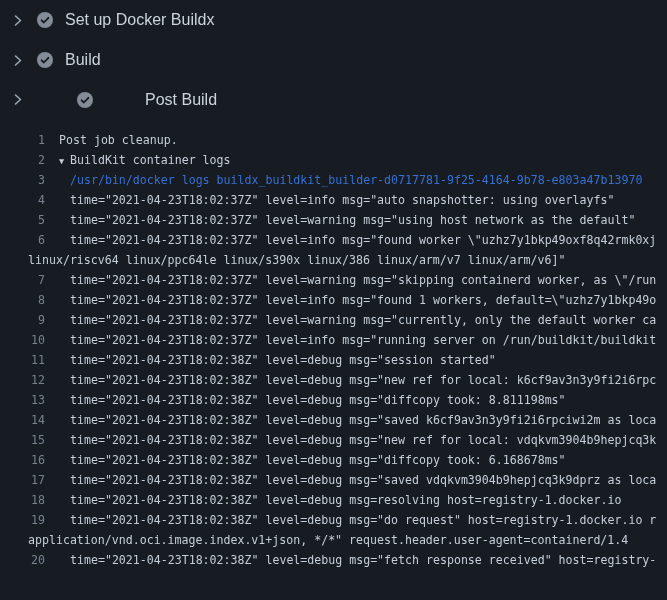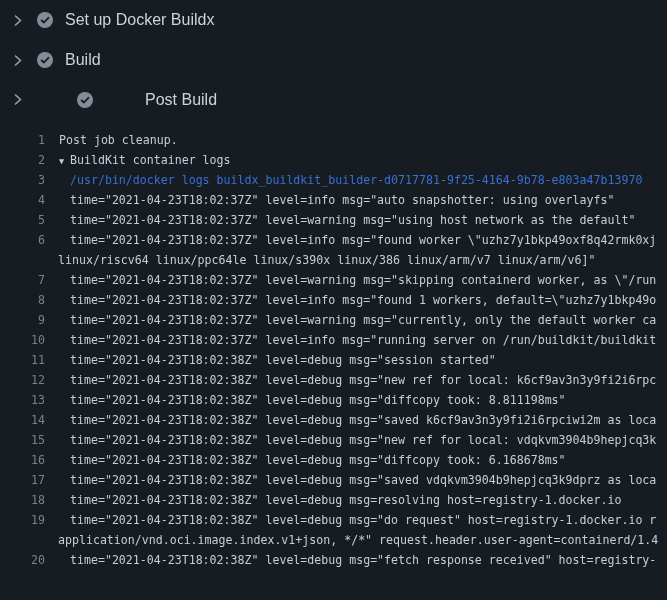--- a/index.html
+++ b/index.html
@@ -26,21 +26,21 @@
   }
   .step.expanded .step-label{color:#eef2f6;}
   
   .log{
     padding-top:11px;
     font-family:"DejaVu Sans Mono","Liberation Mono",monospace;
     font-size:11.6px;line-height:20px;color:#c6ced8;
   }
   .lrow{position:relative;height:20px;white-space:pre;padding-left:59px;overflow:hidden;}
   .lrow.indented,.lrow.command{padding-left:70px;}
-  .lrow.continuation{padding-left:58px;}
+  .lrow.continuation{padding-left:28px;}
   .lrow .num{
     position:absolute;left:0;top:0;width:45px;text-align:right;
     color:#78828e;cursor:pointer;
   }
   .lrow.command .text{color:var(--accent,#3670d2);text-align:right;}
   .group-toggle{
     display:inline-block;width:11px;font-size:8.5px;color:#c6ced8;
     cursor:pointer;vertical-align:baseline;
   }
 </style>

